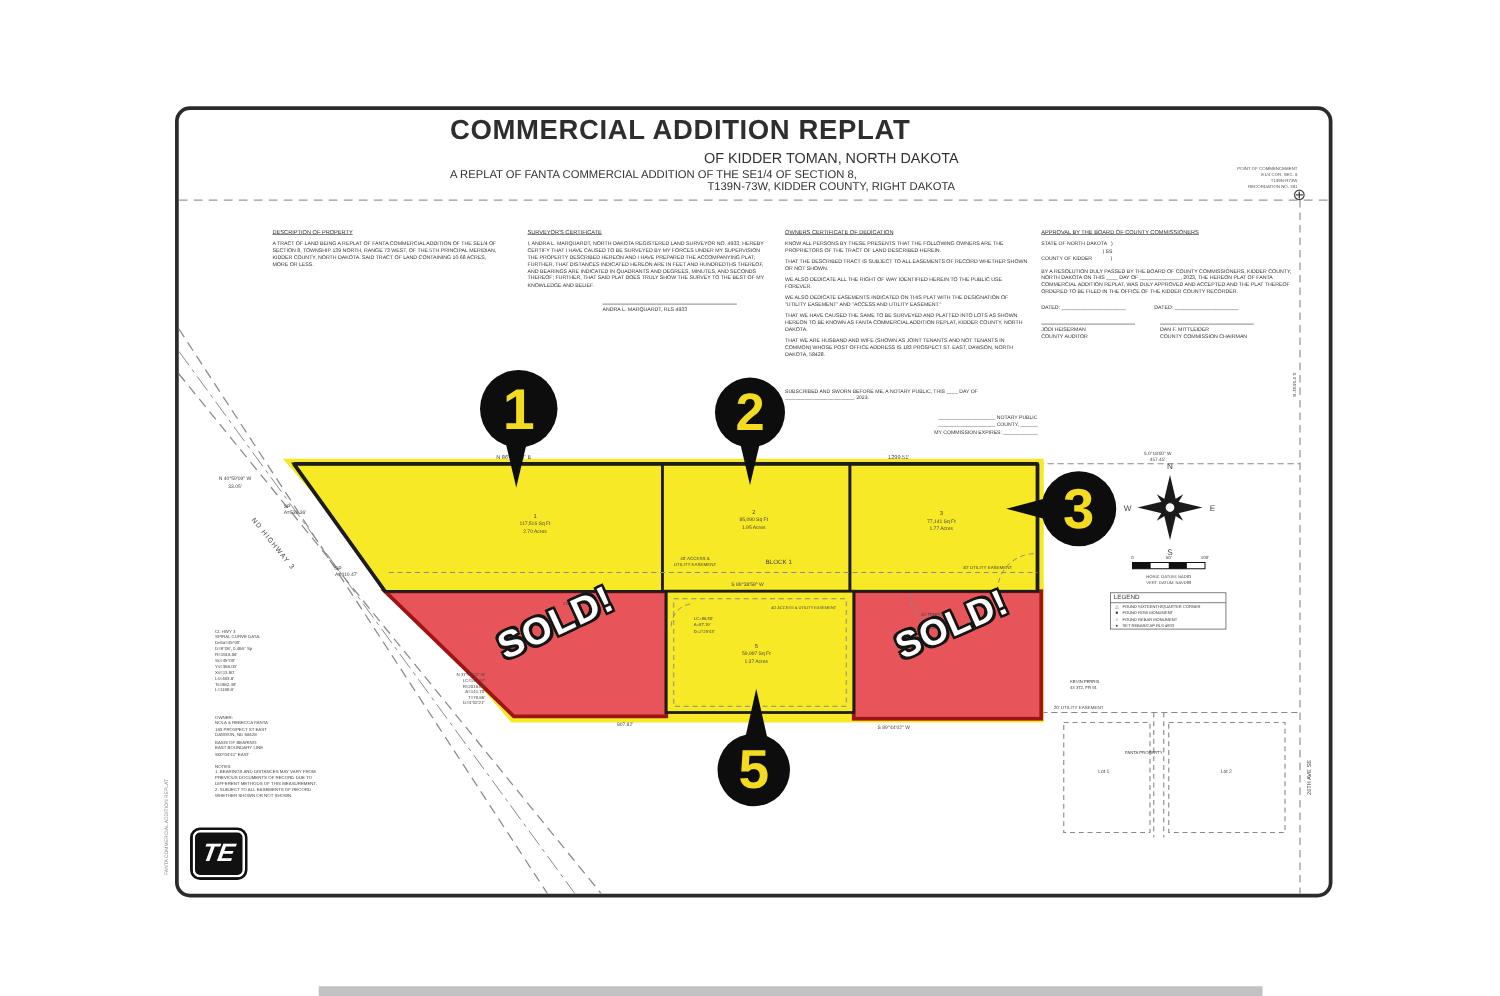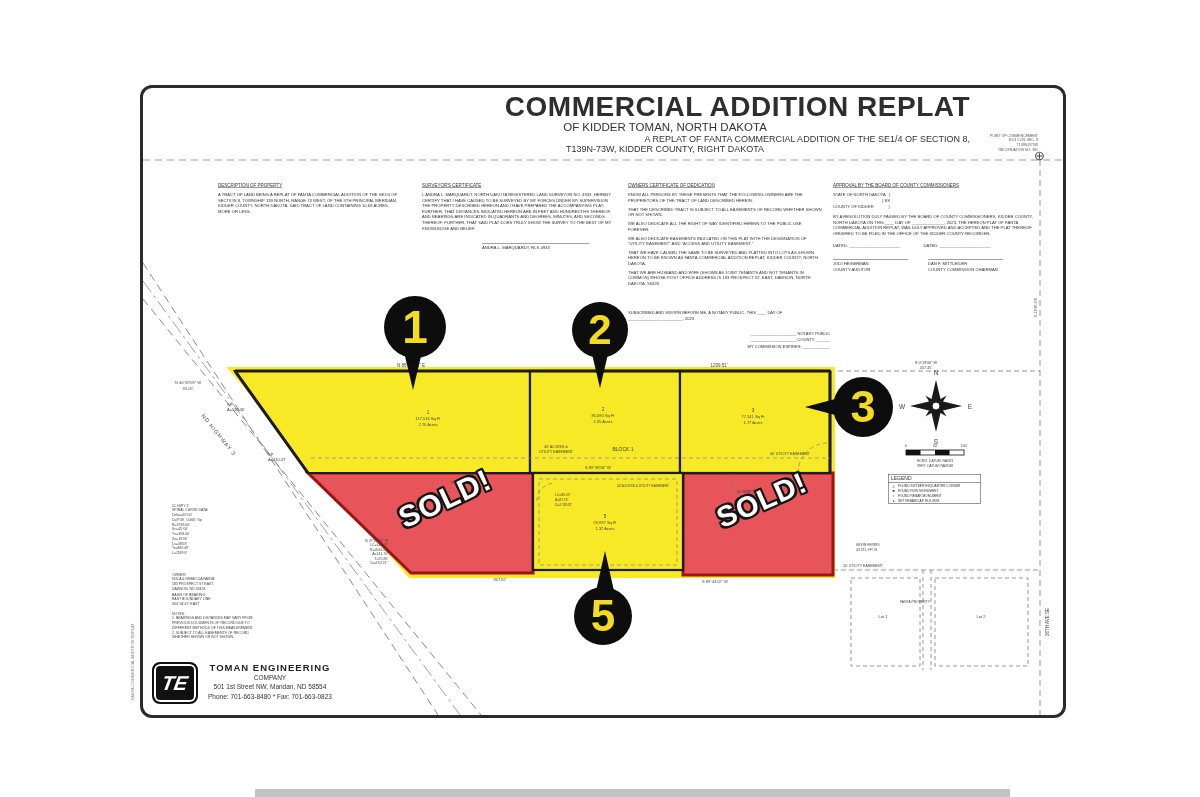--- a/index.html
+++ b/index.html
@@ -3,23 +3,23 @@
 <meta charset="utf-8">
 <style>
   html,body{margin:0;padding:0;}
   body{width:1200px;height:797px;position:relative;background:#ffffff;overflow:hidden;
        font-family:"Liberation Sans",sans-serif;}
   .abs{position:absolute;}
   .pre{white-space:pre-line;}
   .pres{white-space:pre;}
   .scaled{transform:scale(.5);transform-origin:0 0;}
   .sheet{left:140px;top:85px;width:920px;height:627px;border:3px solid #2b2b2b;border-radius:12px;background:#fff;}
-  .t-main{left:360px;top:91px;width:610px;text-align:right;font-size:28px;font-weight:bold;color:#2e2e2e;letter-spacing:.5px;}
+  .t-main{left:360px;top:91px;width:610px;text-align:left;font-size:22px;font-weight:bold;color:#2e2e2e;letter-spacing:.5px;}
   .t-sub1{left:360px;top:121px;width:610px;text-align:center;font-size:11.5px;color:#333;}
-  .t-sub2{left:360px;top:134px;width:610px;text-align:right;font-size:9px;color:#333;}
+  .t-sub2{left:360px;top:134px;width:610px;text-align:left;font-size:9px;color:#333;}
   .t-sub3{left:360px;top:144px;width:610px;text-align:center;font-size:9px;color:#333;}
   .colhead{font-size:9px;color:#333;text-decoration:underline;}
   .colbody{font-size:8.4px;line-height:1.32;color:#333;margin-top:8px;}
   .para{font-size:8.4px;line-height:1.3;color:#333;margin-bottom:7px;}
   .tiny{font-size:7px;line-height:1.35;color:#444;}
   .marker{border-radius:50%;background:#0d0d0d;color:#f3dc20;display:flex;align-items:center;justify-content:center;font-weight:bold;z-index:6;}
   .tail{width:0;height:0;z-index:5;}
   .sold{color:#fff;font-weight:900;letter-spacing:1px;z-index:4;text-align:center;
         text-shadow:-2px -2px 0 #151515,2px -2px 0 #151515,-2px 2px 0 #151515,2px 2px 0 #151515,
                     -2px 0 0 #151515,2px 0 0 #151515,0 -2px 0 #151515,0 2px 0 #151515;}
@@ -326,21 +326,15 @@
 <div class="abs tail" style="left:805px;top:398px;border-top:9px solid transparent;border-bottom:9px solid transparent;border-right:34px solid #0d0d0d;"></div>
 <div class="abs marker" style="left:833px;top:377px;width:60px;height:60px;font-size:45px;">3</div>
 
 <div class="abs tail" style="left:596px;top:551px;border-left:9px solid transparent;border-right:9px solid transparent;border-bottom:40px solid #0d0d0d;"></div>
 <div class="abs marker" style="left:574px;top:587px;width:58px;height:58px;font-size:44px;">5</div>
 
 <div class="abs" style="left:152px;top:662px;display:flex;gap:10px;align-items:flex-start;">
   <div class="logo">
     <span>TE</span>
   </div>
-  <div style="text-align:center;">
-    <div class="companyname">TOMAN ENGINEERING</div>
-    <div class="companysub">COMPANY</div>
-    <div class="companysub">501 1st Street NW, Mandan, ND 58554</div>
-    <div class="companysub">Phone: 701-663-8480 * Fax: 701-663-0823</div>
-  </div>
 </div>
 
 <div class="abs" style="left:255px;top:789px;width:755px;height:8px;background:#c2c2c4;"></div>
 
 </body></html>

